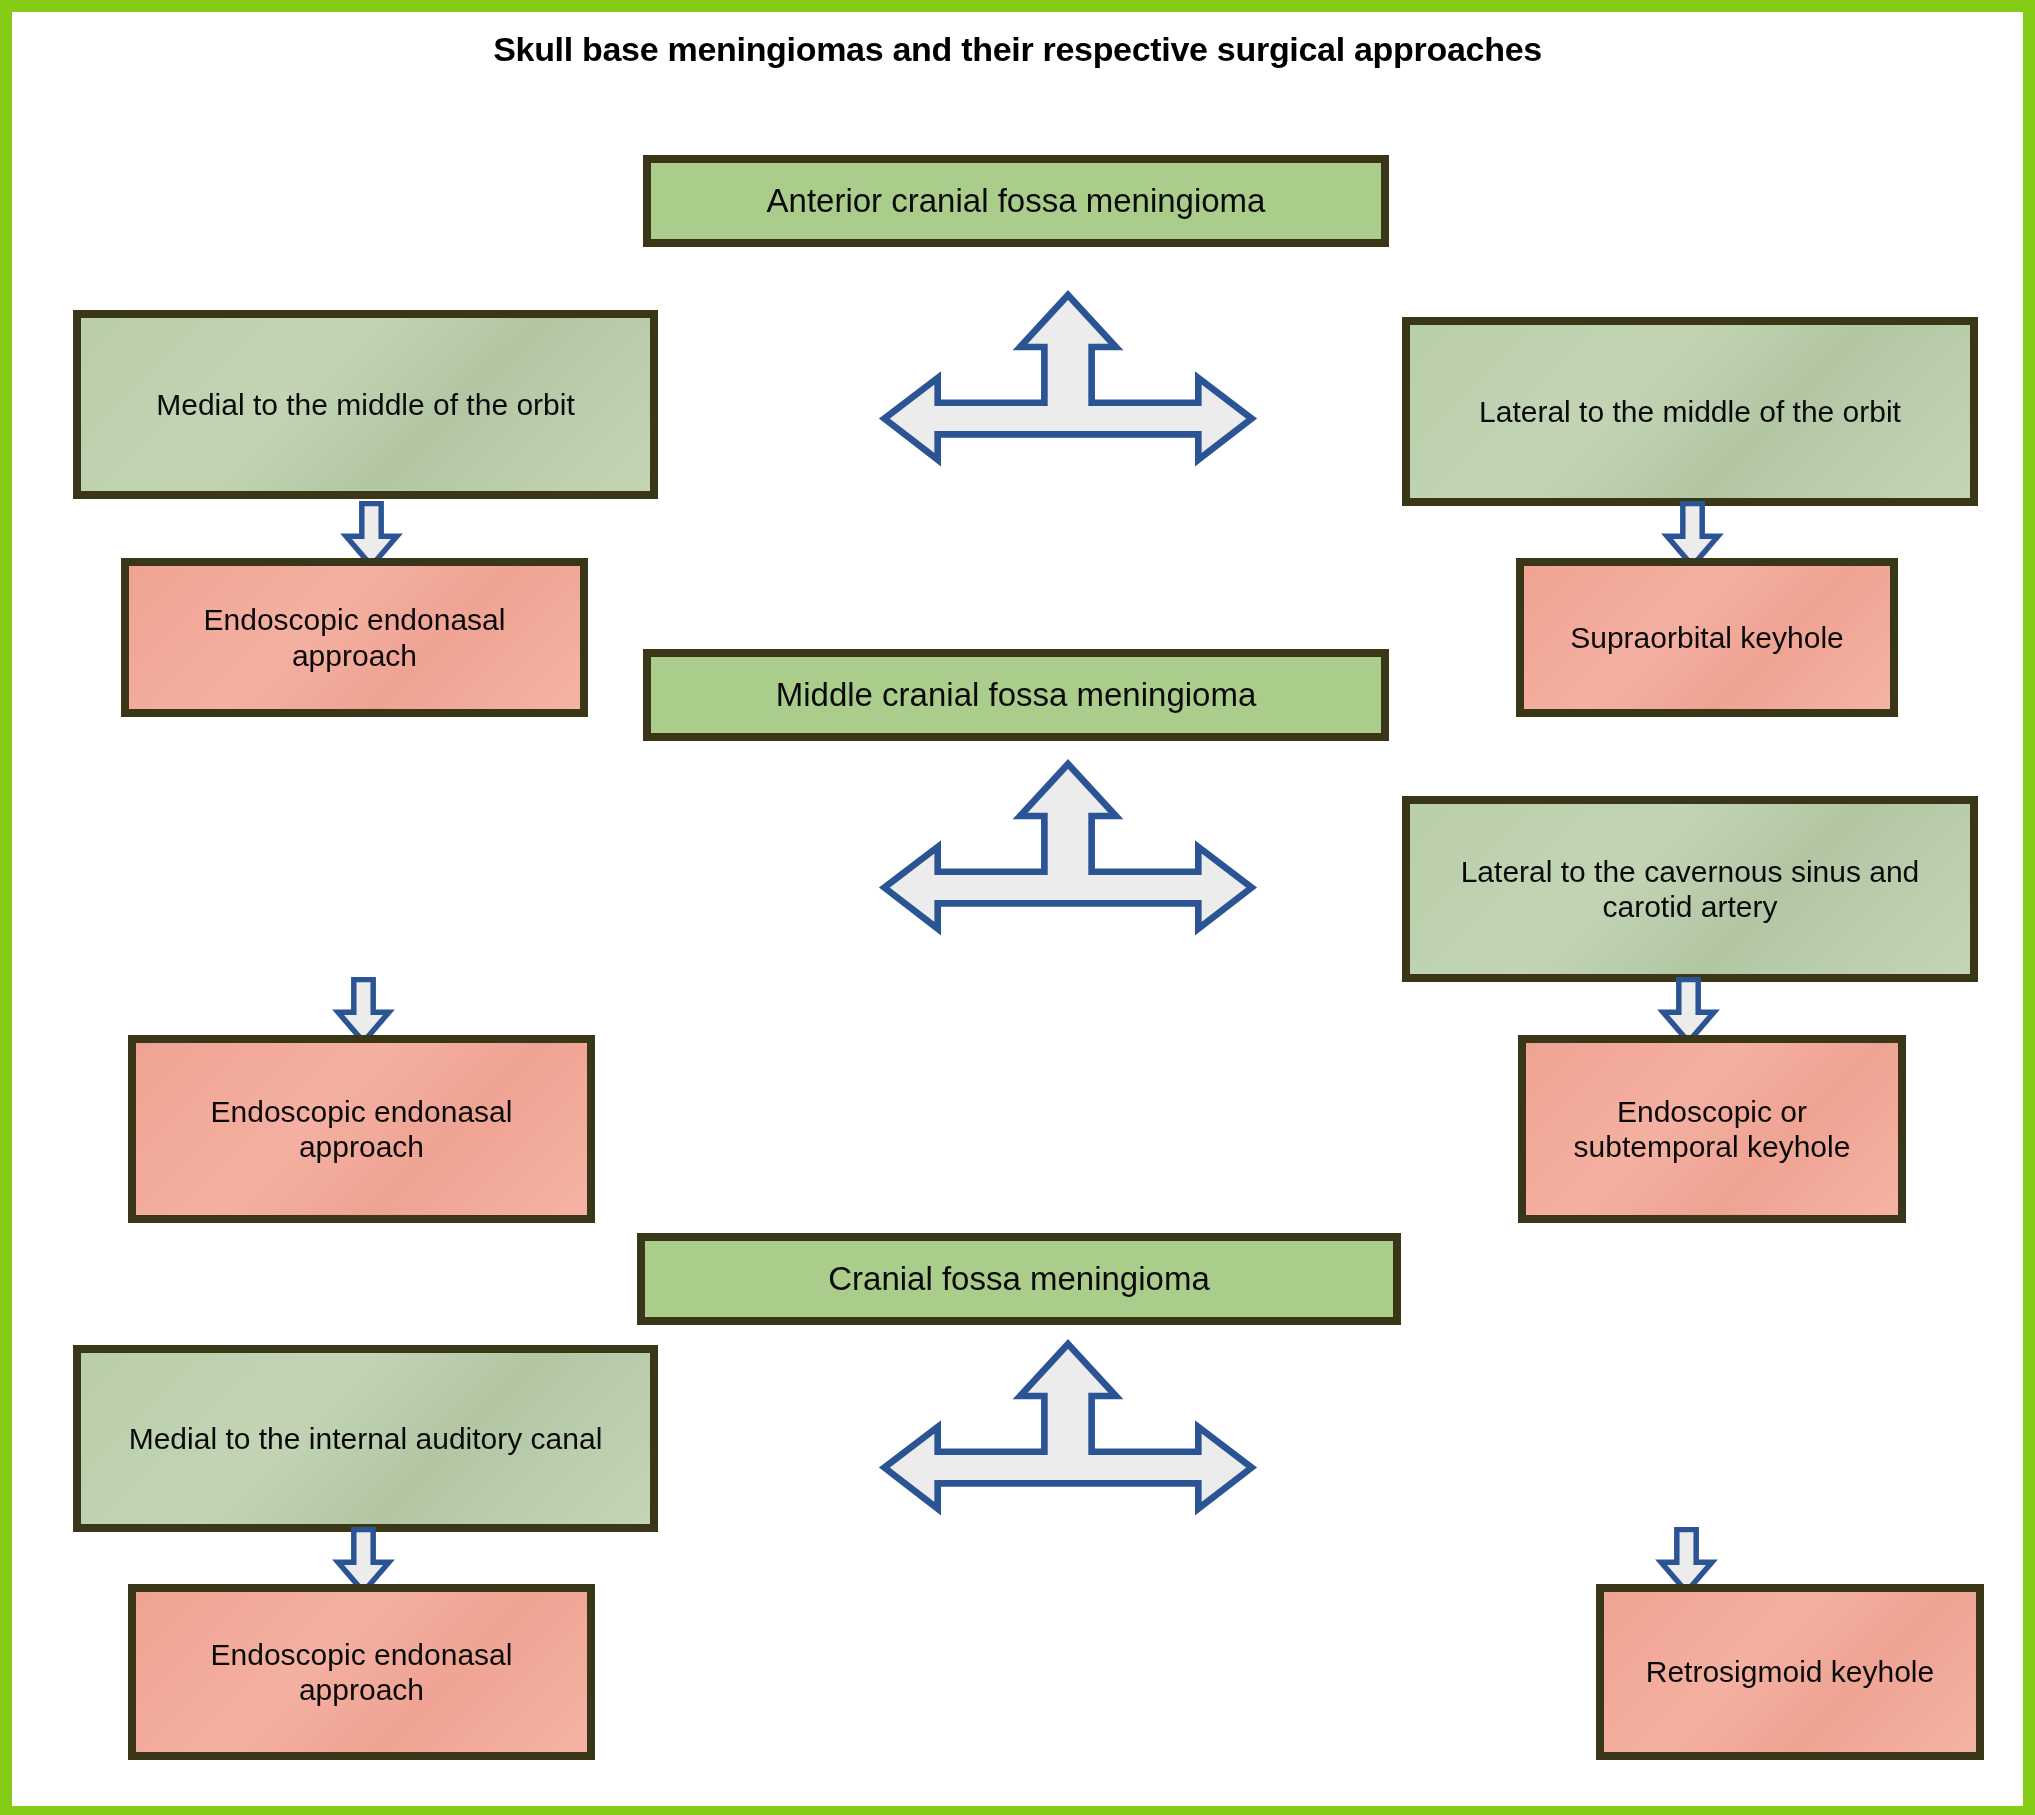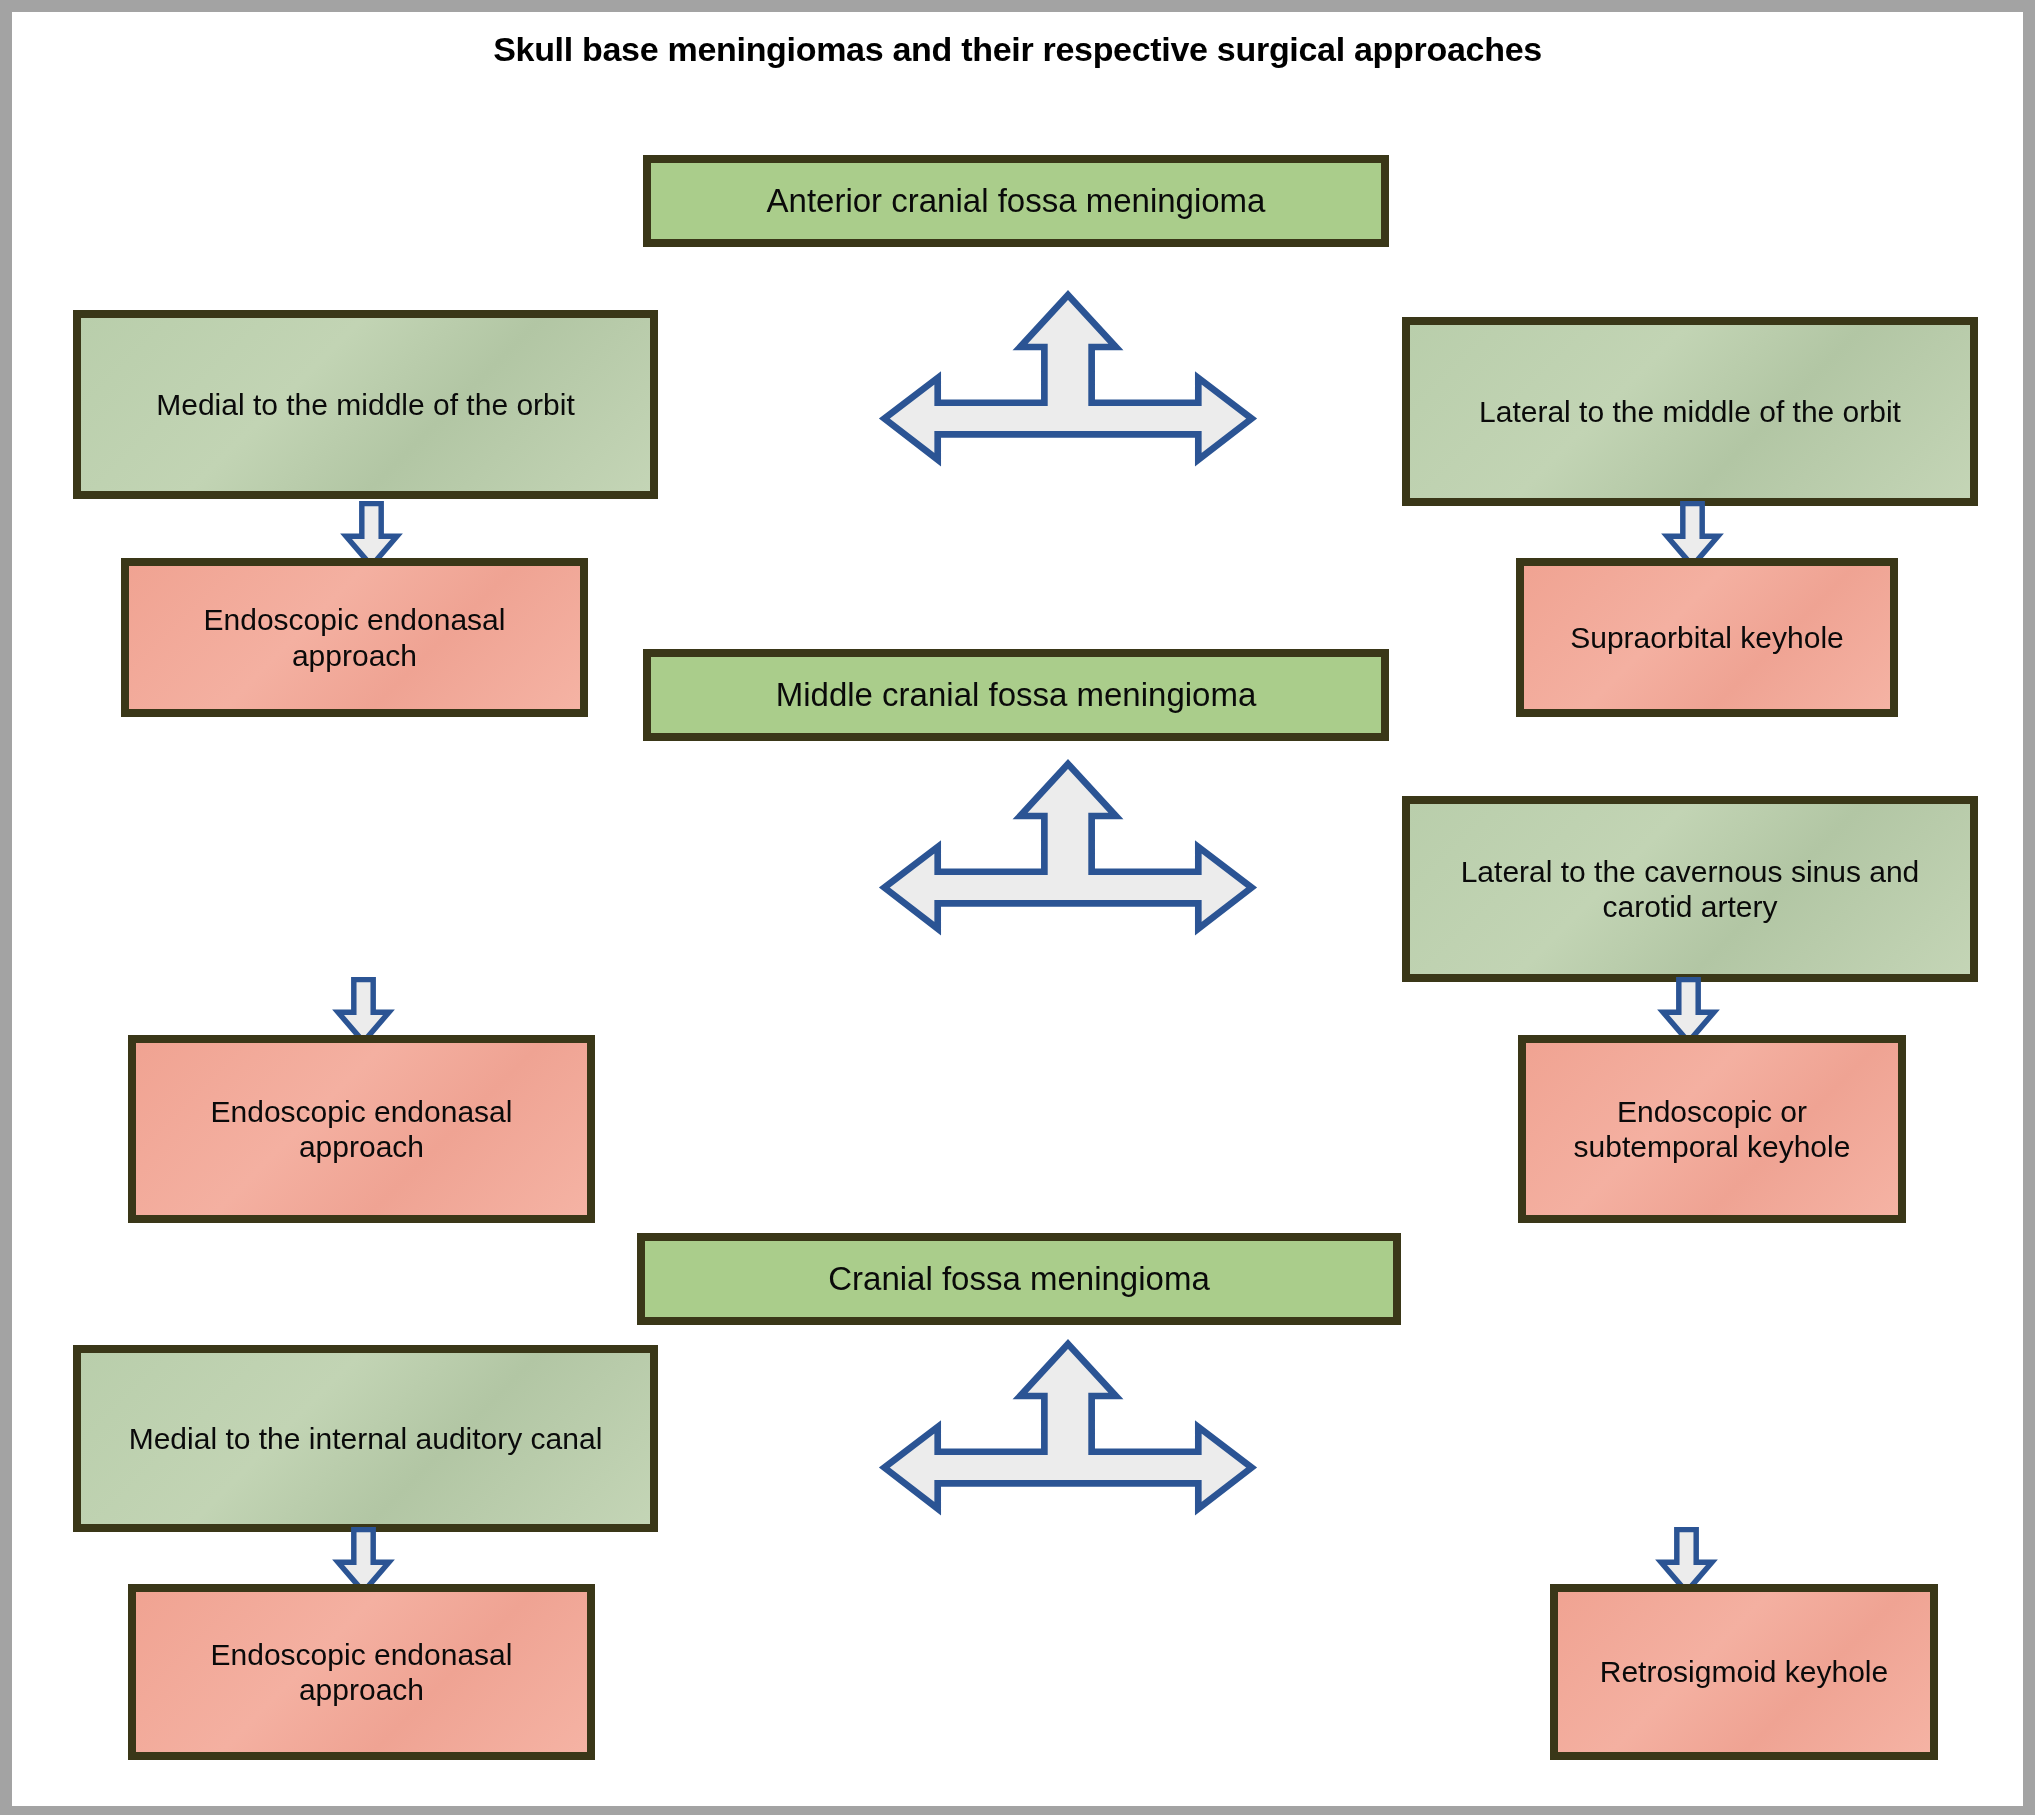--- a/index.html
+++ b/index.html
@@ -4,21 +4,21 @@
 <style>
   html,body{margin:0;padding:0;background:#000;}
   body{
     width:2035px;height:1815px;
     font-family:"Liberation Sans","DejaVu Sans",sans-serif;
     overflow:hidden;
   }
   
   #frame{
     position:absolute;left:0;top:0;width:2035px;height:1815px;
-    background:#a3a3a3;
+    background:#84cc16;
   }
   #canvas{
     position:absolute;
     left:12px;top:12px;
     width:2011px;height:1794px;
     background:#ffffff;
   }
   
   .title{
     position:absolute;
@@ -156,19 +156,19 @@
   </div>
   <div class="node pink-grad approach-node" style="left:116px;top:1572px;width:467px;height:176px;">
     <span class="lbl">Endoscopic endonasal approach</span>
   </div>
 
   <div class="down-arrow" style="left:1643px;top:1515px;width:63px;height:68px;">
     <svg width="63" height="68" viewBox="0 0 104 112">
       <path d="M36 4 L68 4 L68 58 L94 58 L52 107 L10 58 L36 58 Z" fill="#ececec" stroke="#2b5494" stroke-width="9" stroke-linejoin="miter"></path>
     </svg>
   </div>
-  <div class="node pink-grad approach-node" style="left:1538px;top:1572px;width:388px;height:176px;">
+  <div class="node pink-grad approach-node" style="left:1584px;top:1572px;width:388px;height:176px;">
     <span class="lbl">Retrosigmoid keyhole</span>
   </div>
 
 </div>
 </div>
 
 
 </body></html>

